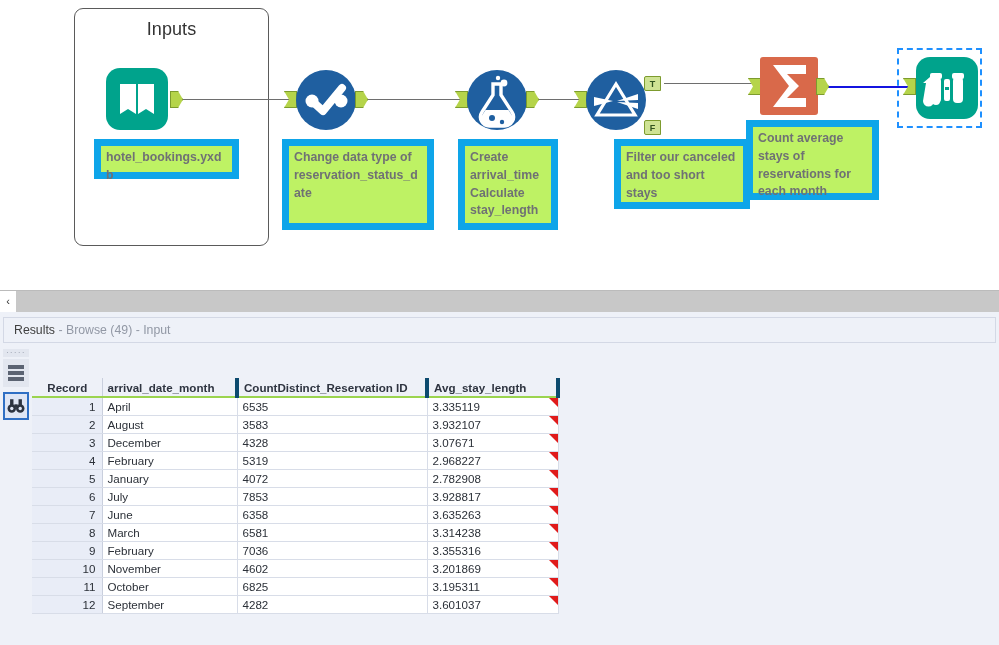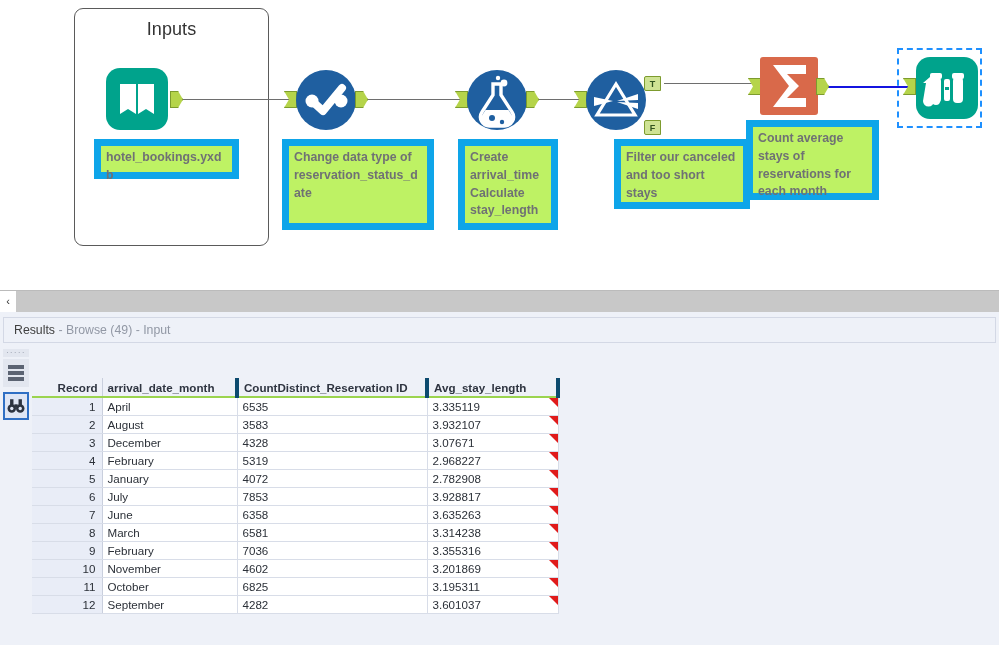--- a/index.html
+++ b/index.html
@@ -231,21 +231,21 @@
     background: #eef1f8;
     color: #2e3440;
     font-weight: bold;
     text-align: left;
     font-size: 11.6px;
     padding: 2px 4px 2px 5px;
     height: 19px;
     border-bottom: 2.5px solid #9bd44f;
     border-right: 4px solid #0c4a6e;
   }
-  table.dt th.rec { text-align: right; }
+  table.dt th.rec { text-align: center; }
   table.dt td {
     background: #ffffff;
     color: #2b3038;
     padding: 1px 4px 1px 5px;
     height: 18px;
     border-bottom: 1px solid #d8dde8;
     border-right: 1px solid #d8dde8;
     position: relative;
     white-space: nowrap;
     overflow: hidden;

